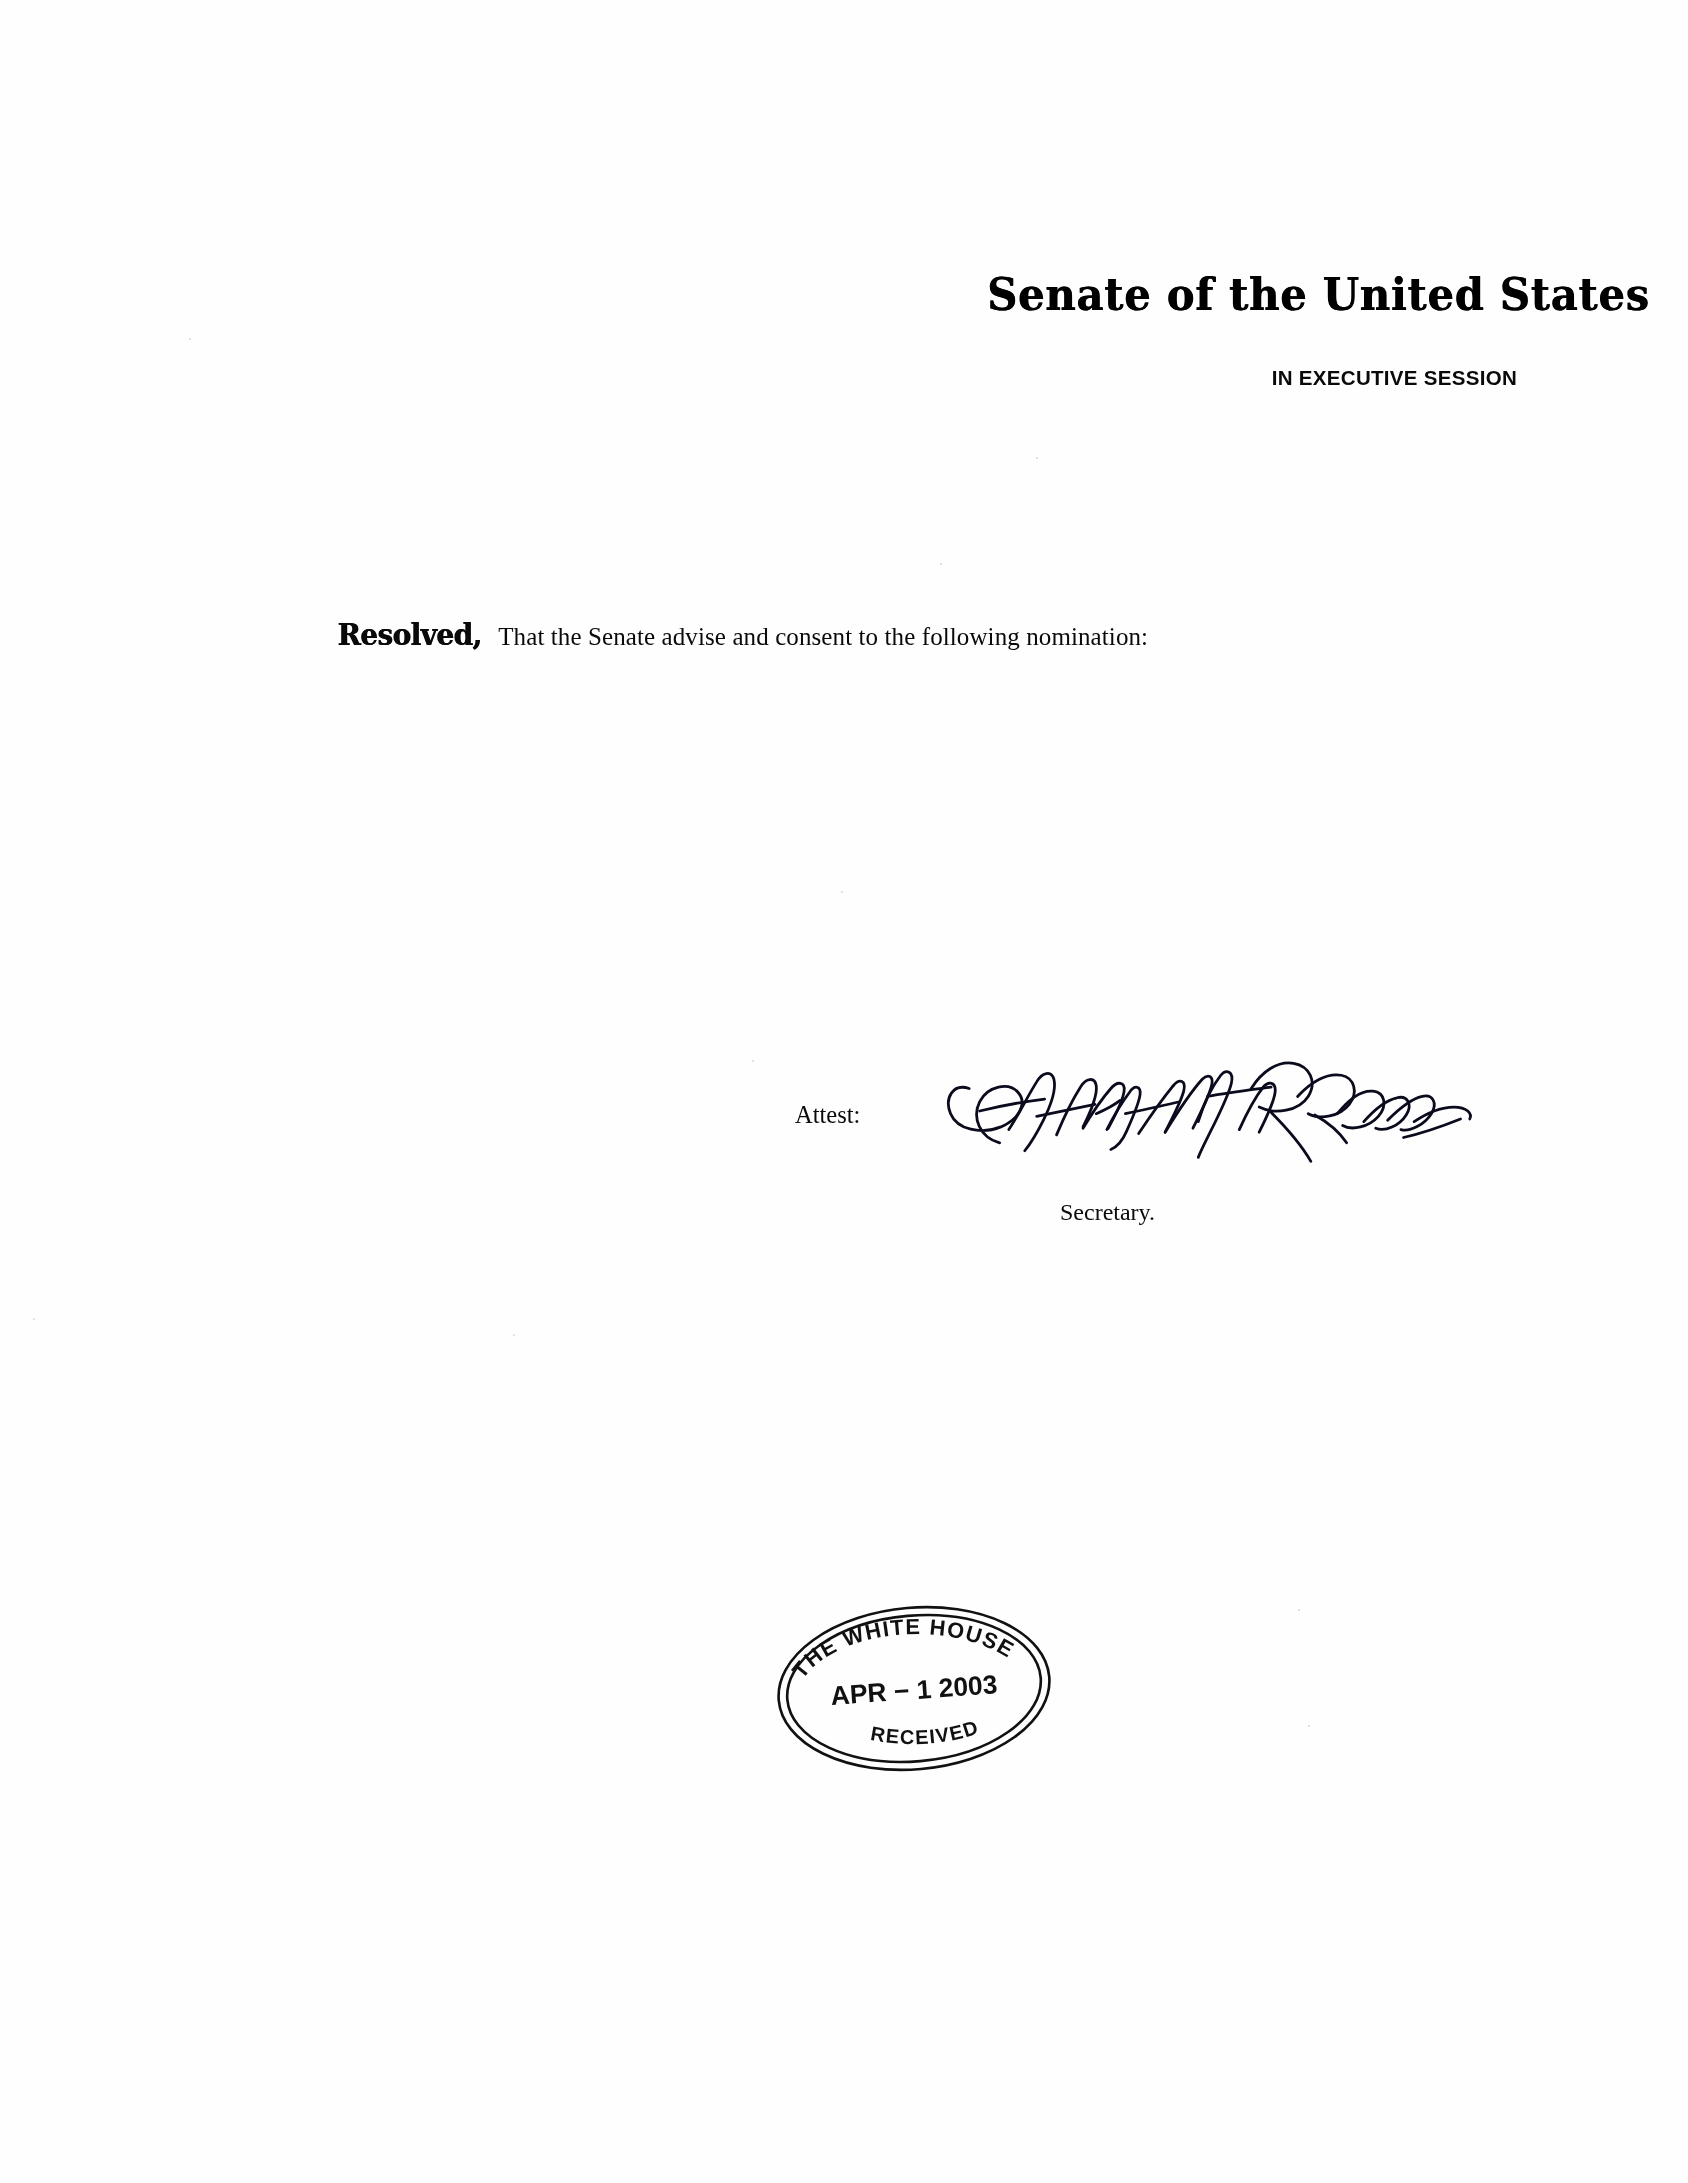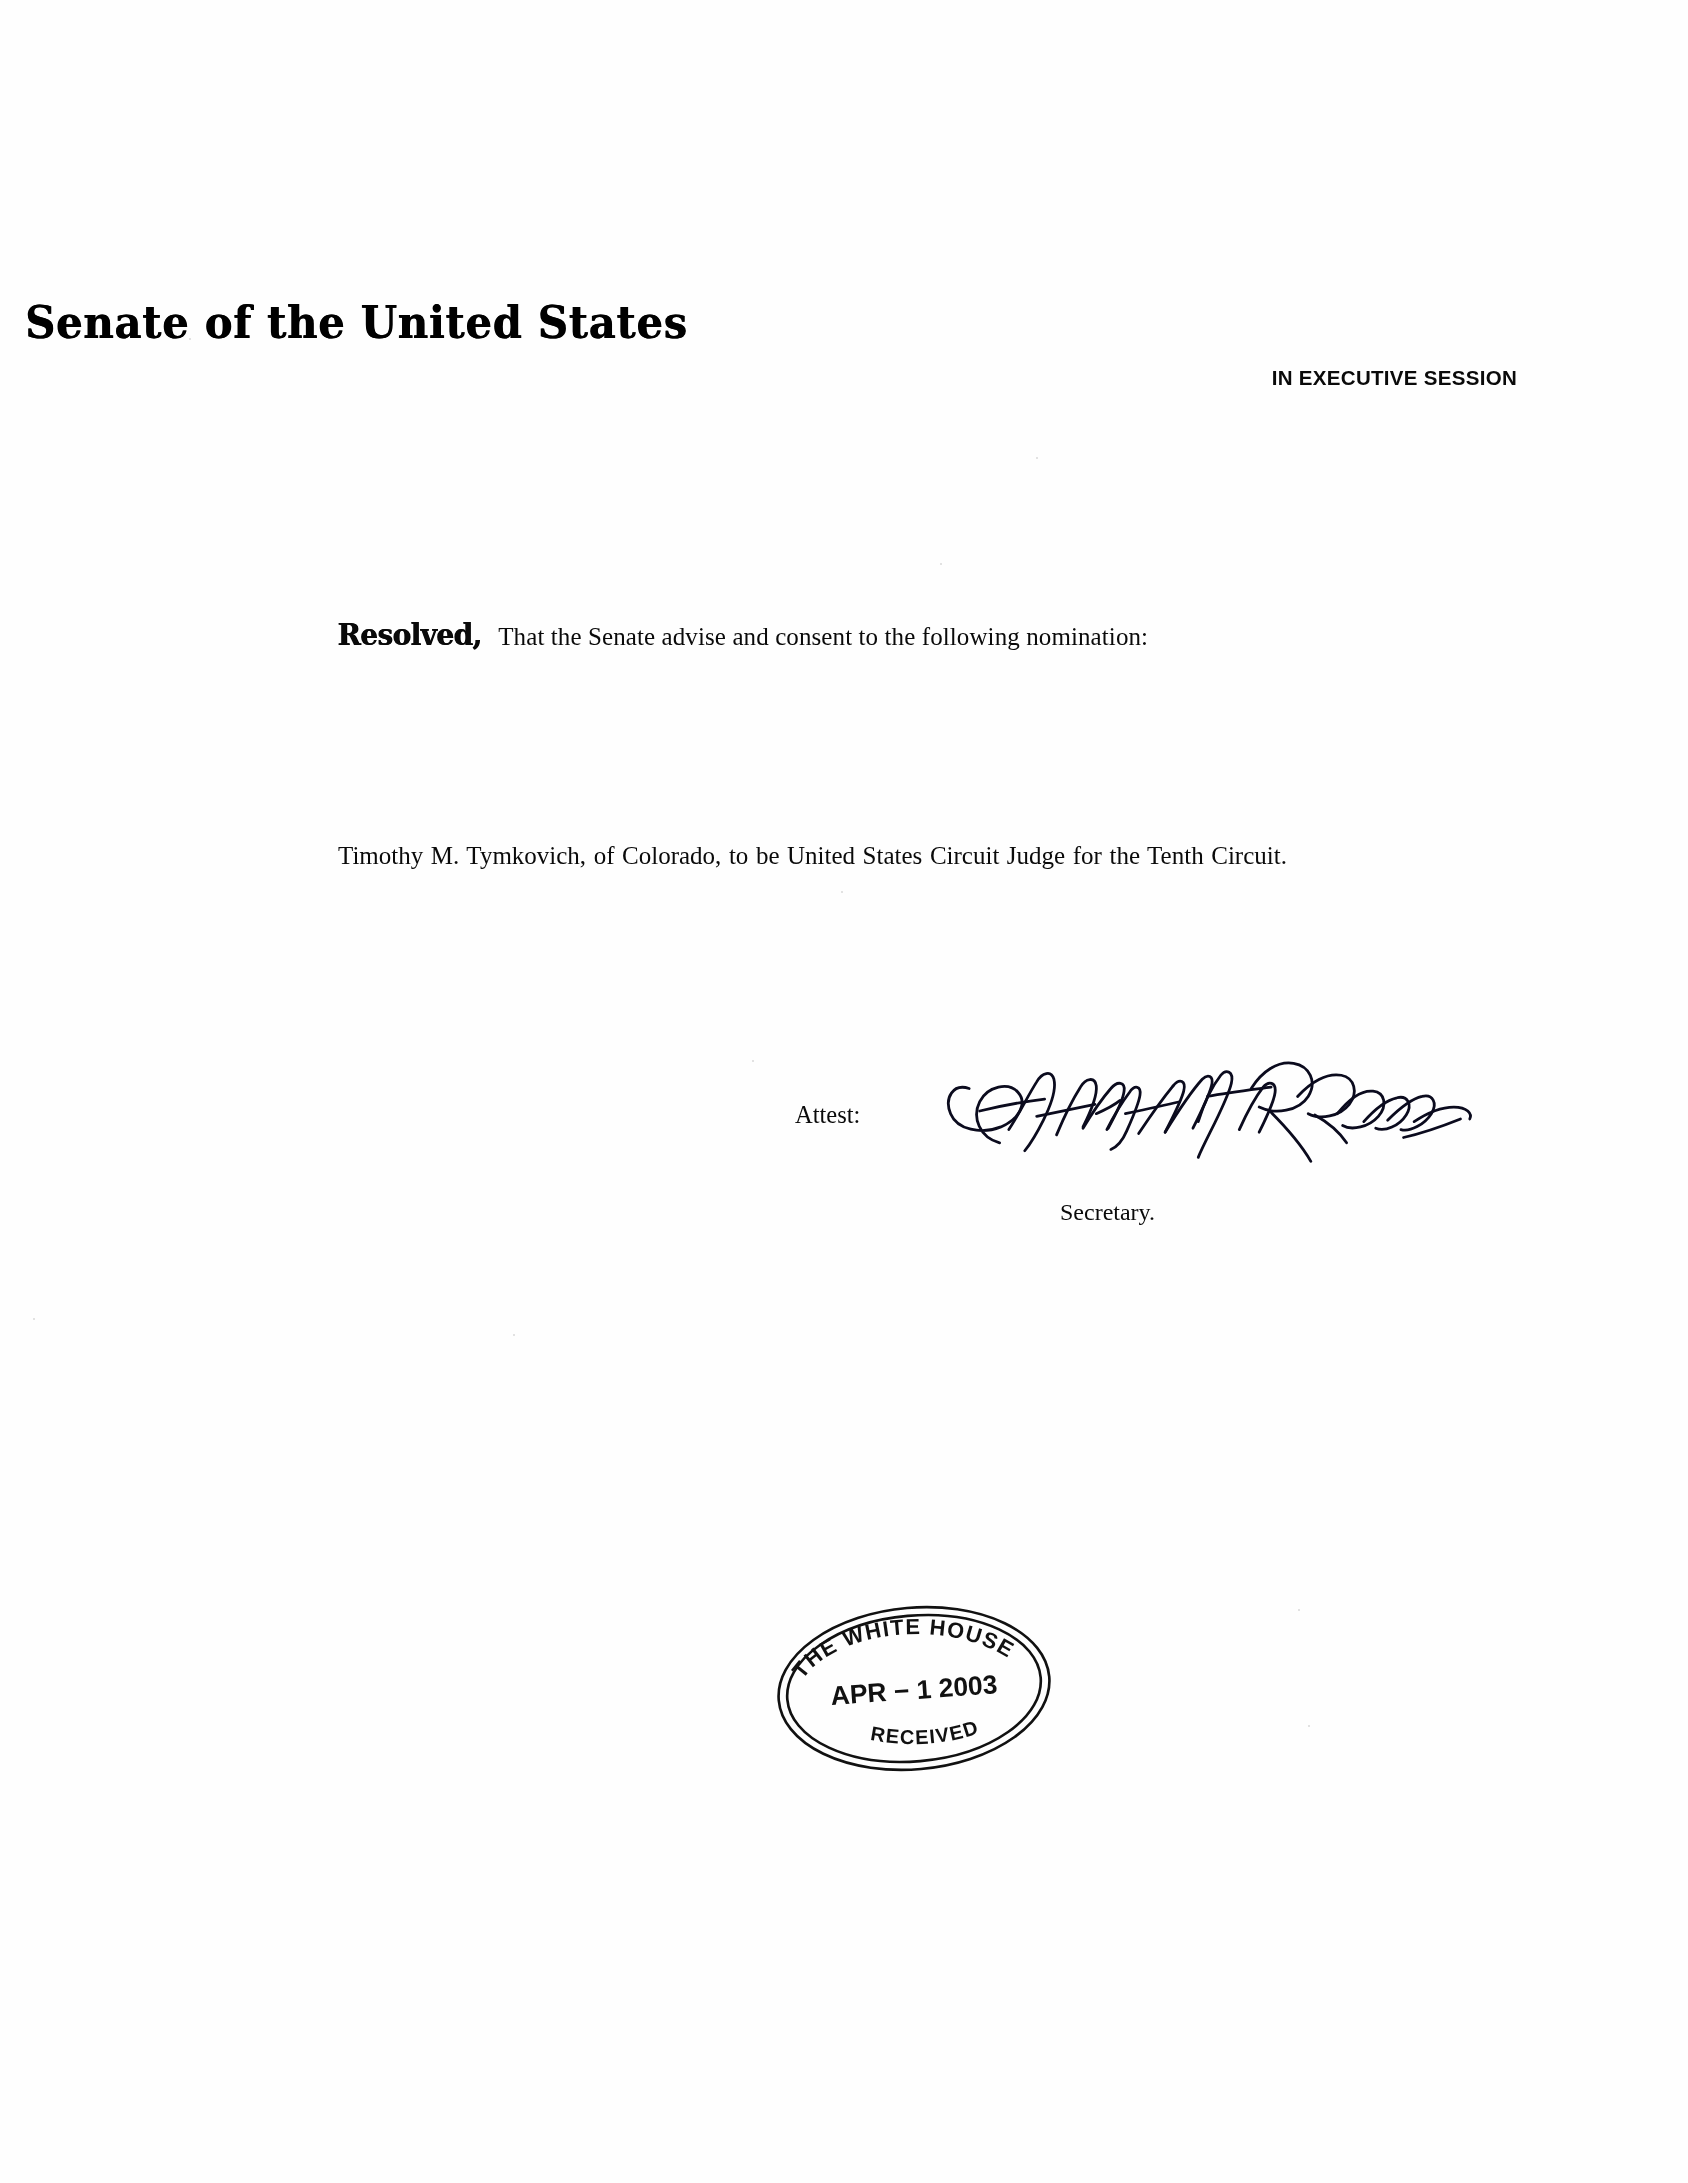--- a/index.html
+++ b/index.html
@@ -23,28 +23,27 @@
     height: 2183px;
     background: #fefefe;
   }
 
   
   .masthead {
     position: absolute;
     top: 268px;
     left: 0;
     width: 1675px;
-    text-align: left;
+    text-align: right;
     font-family: "DejaVu Serif", serif;
     font-weight: 700;
     font-size: 45px;
     letter-spacing: 0.7px;
     color: #000;
     white-space: nowrap;
-    margin-top: 28px;
   }
   
   .blackletter {
     font-family: "DejaVu Serif", serif;
     font-weight: 700;
     font-style: normal;
     transform: scaleX(0.93);
     display: inline-block;
     text-shadow: 0.7px 0 0 #000;
   }
@@ -166,21 +165,20 @@
     <span class="blackletter">Senate of the United States</span>
   </div>
 
   <div class="subhead">IN EXECUTIVE SESSION</div>
 
 
   <div class="resolved-line">
     <span class="resolved-word">Resolved,</span><span class="resolved-rest">That the Senate advise and consent to the following nomination:</span>
   </div>
 
-  <div class="nomination">Timothy M. Tymkovich, of Colorado, to be United States Circuit Judge for the Tenth Circuit.</div>
 
   <div class="attest-label">Attest:</div>
 
   <div class="signature">
     <svg width="543" height="126" viewBox="0 0 820 190" fill="none" xmlns="http://www.w3.org/2000/svg">
       <g stroke="#0b0b1e" stroke-width="4.2" fill="none" stroke-linecap="round" stroke-linejoin="round">
         <path d="M44 58 C20 50, 6 72, 16 96 C26 120, 62 128, 92 116 C120 104, 132 80, 118 64 C104 48, 72 54, 60 78 C48 102, 60 132, 90 140"></path>
         <path d="M60 92 C92 84, 126 78, 158 74"></path>
         <path d="M104 120 C120 96, 132 70, 146 48 C154 34, 168 30, 172 44 C176 60, 166 86, 156 106 C146 126, 136 142, 128 152"></path>
         <path d="M146 100 C176 94, 206 88, 234 82"></path>

